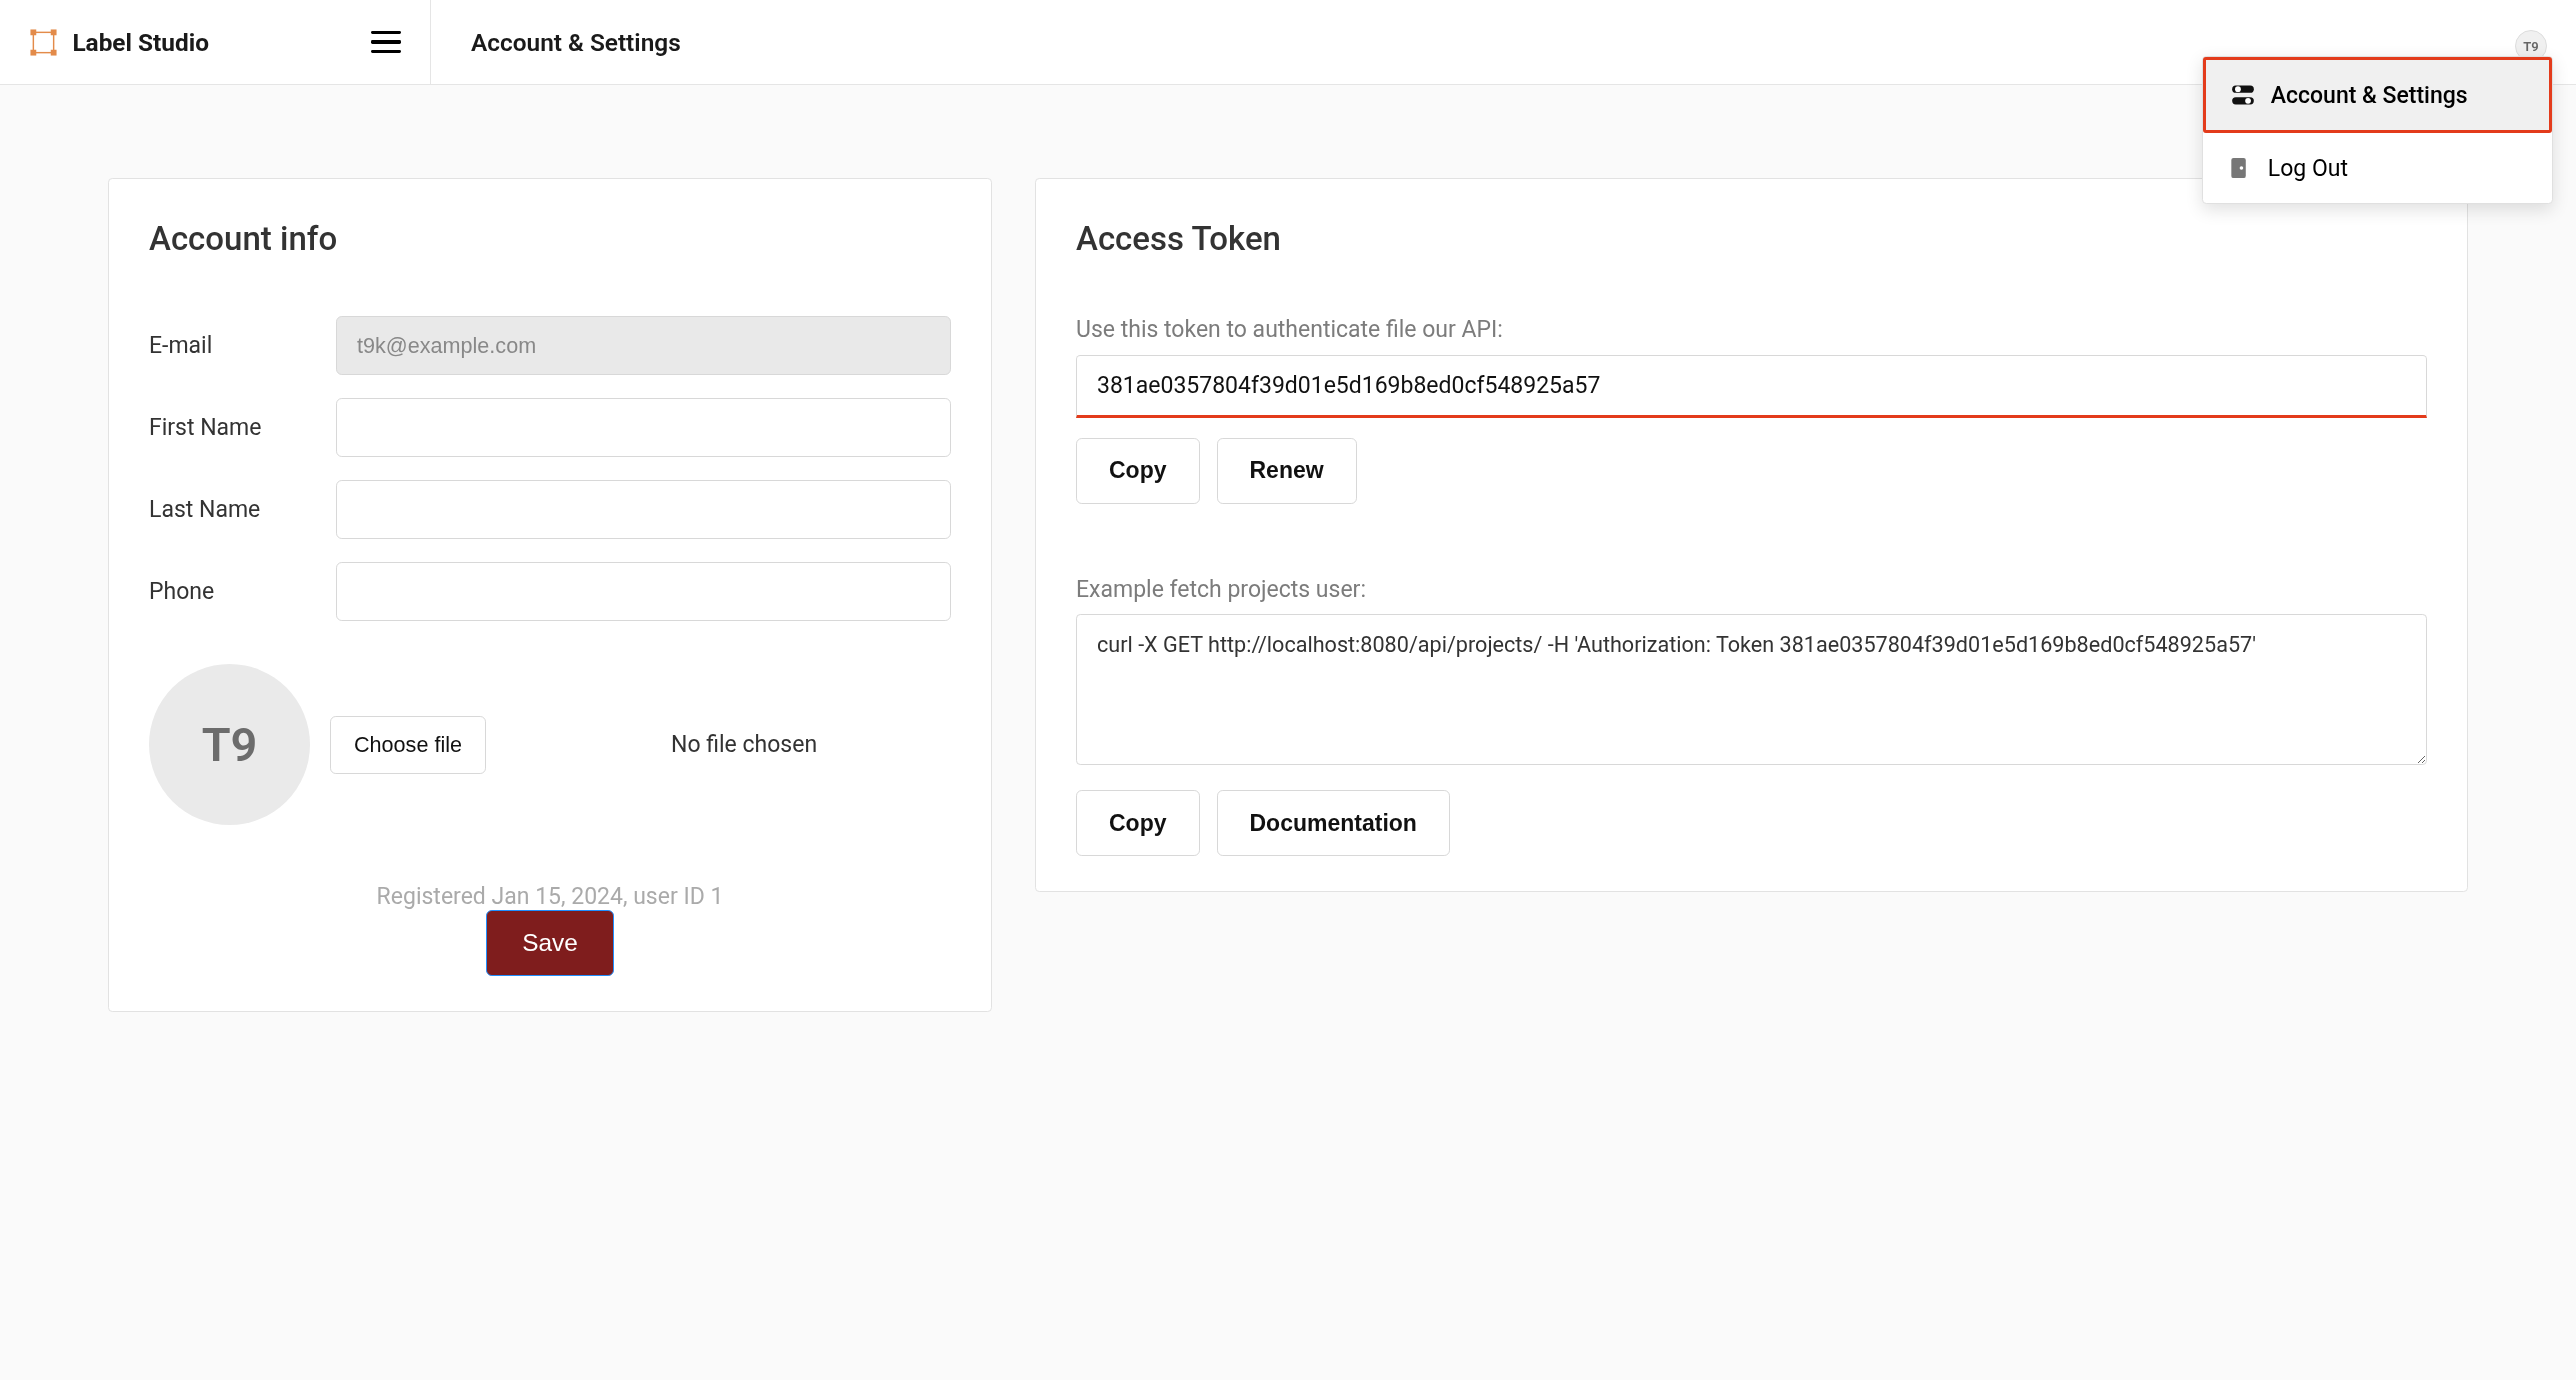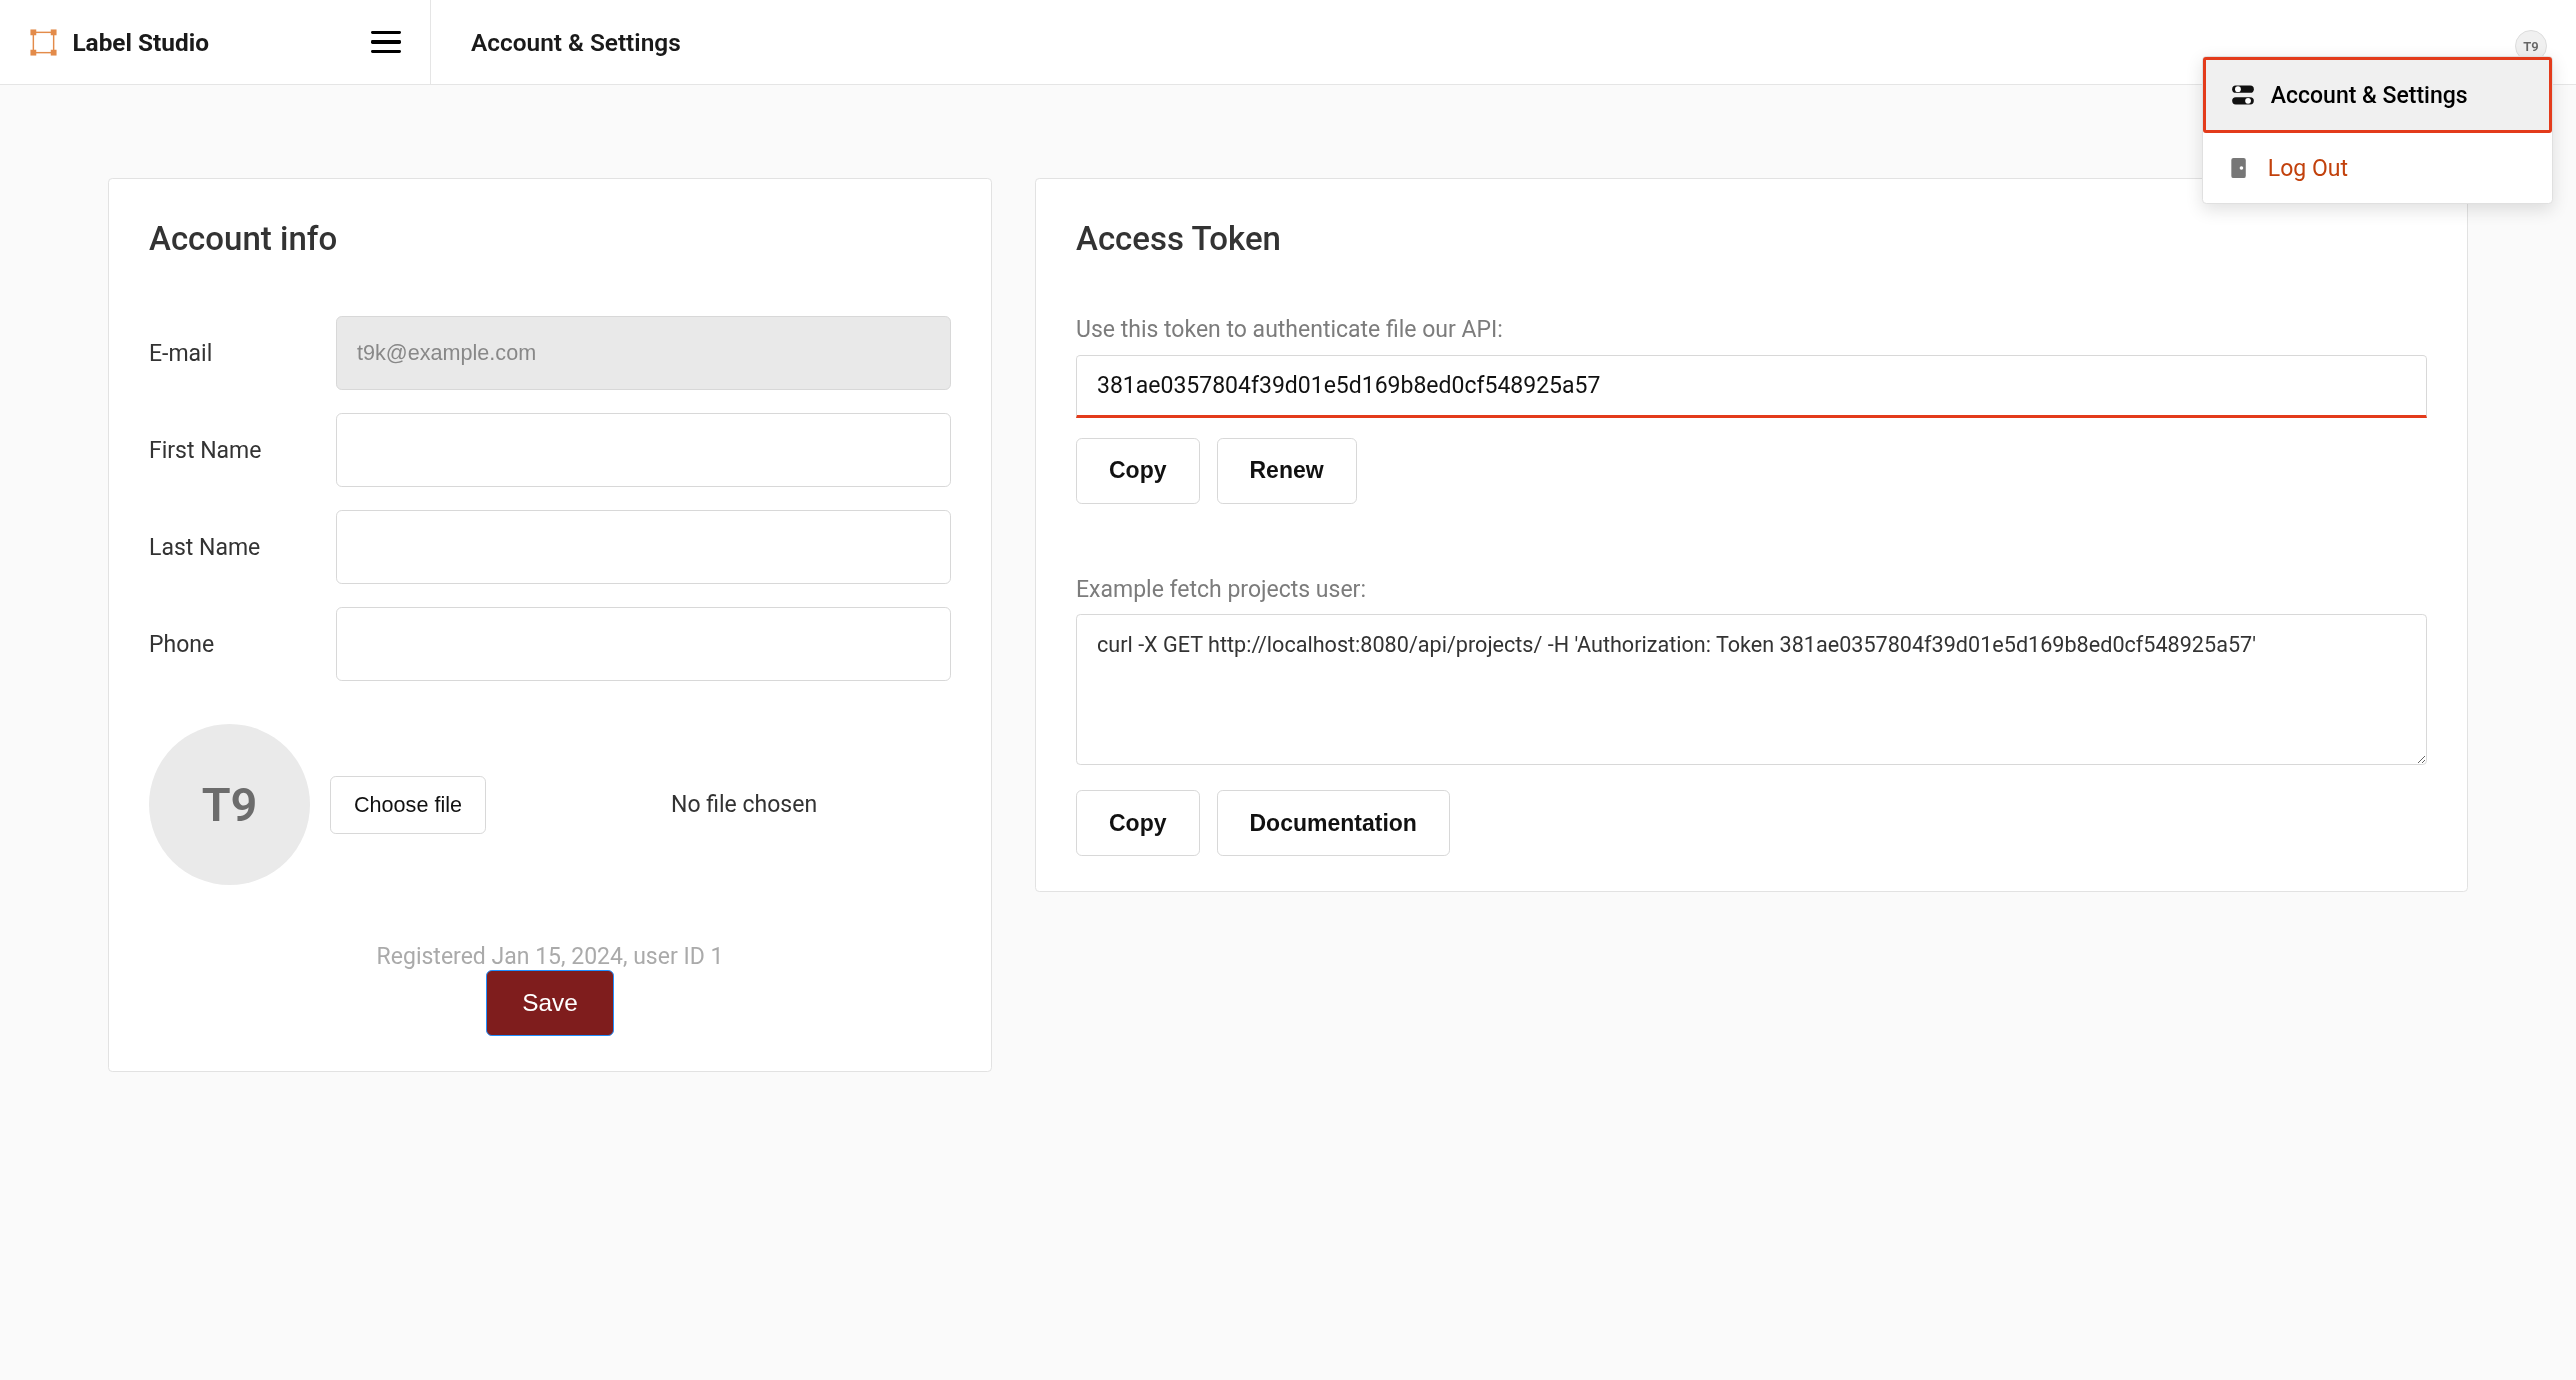--- a/index.html
+++ b/index.html
@@ -87,21 +87,21 @@
     box-shadow: 0 5.8px 17px rgba(0,0,0,0.12);
     z-index: 100;
   }
   .dropdown-item {
     display: flex;
     align-items: center;
     gap: 14.4px;
     padding: 21.6px 24.4px;
     font-size: 23px;
     cursor: pointer;
-    color: #c2410c;
+    color: #000000;
   }
   .dropdown-item.highlighted {
     background: #f0f0f0;
     border: 3.6px solid #e33b1b;
     border-radius: 2.9px;
     font-weight: 500;
     color: #000;
   }
   .dropdown-item .dd-icon {
     width: 26px;
@@ -139,21 +139,21 @@
     align-items: center;
     margin-bottom: 23px;
   }
   .form-row label {
     width: 187px;
     font-size: 23px;
     color: #333;
   }
   .form-row input[type="text"] {
     flex: 1;
-    height: 74px;
+    height: 59px;
     border: 1.4px solid #d8d8d8;
     border-radius: 5.8px;
     padding: 0 20px;
     font-size: 21.6px;
     background: #fff;
     color: #333;
   }
   .form-row input[type="text"]:disabled {
     background: #e9e9e9;
     color: #888;

